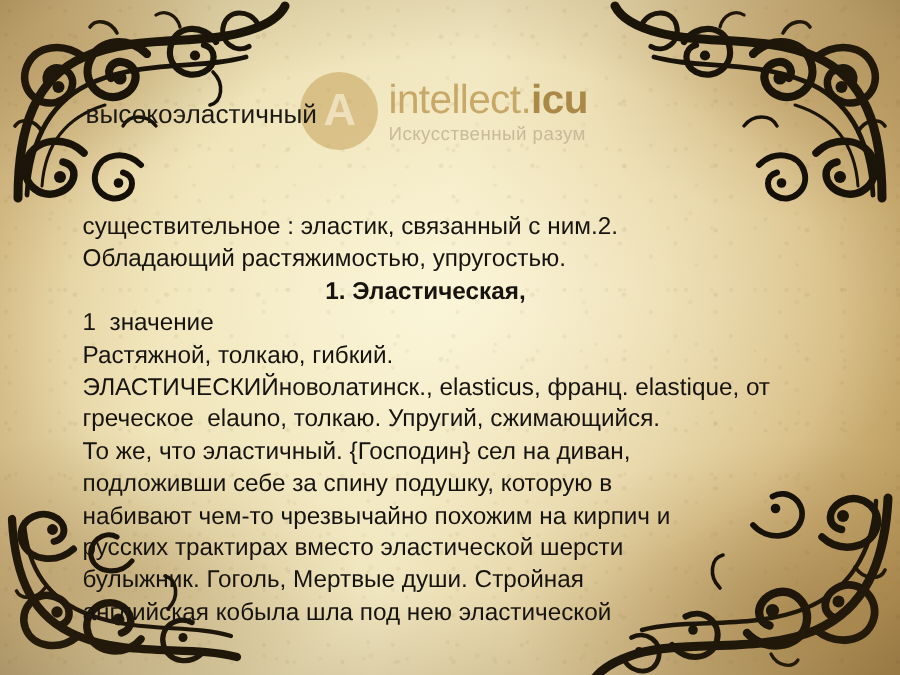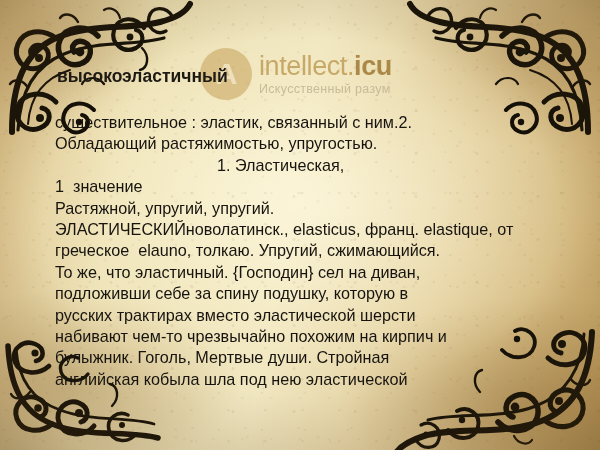--- a/index.html
+++ b/index.html
@@ -104,21 +104,20 @@
     left: 0; top: 0;
     width: 600px; height: 450px;
   }
   .title-word {
     position: absolute;
     left: 57px;
     top: 66px;
     font-size: 17.5px;
     color: #1d1a14;
     white-space: nowrap;
-    font-weight: bold;
   }
   .body {
     position: absolute;
     left: 55px;
     top: 112px;
     width: 500px;
     font-size: 16.2px;
     line-height: 21.4px;
     color: #17140f;
   }
@@ -243,29 +242,29 @@
       <div class="wm-title"><span>intellect.</span><b>icu</b></div>
       <div class="wm-sub">Искусственный  разум</div>
     </div>
   </div>
 
   <div class="vignette"></div>
 
   <div class="content">
     <div class="title-word">высокоэластичный</div>
     <div class="body">
-        <p style="white-space: pre;">существительное : эластик, связанный с ним.2.</p>
+        <p style="white-space: pre; margin-top: 29px;">существительное : эластик, связанный с ним.2.</p>
         <p style="white-space: pre;">Обладающий растяжимостью, упругостью.</p>
-        <p style="white-space: pre;">                                    1. Эластическая,</p>
+        <p style="white-space: pre; font-weight: bold;">                                    1. Эластическая,</p>
         <p style="white-space: pre;">1  значение</p>
-        <p style="white-space: pre;">Растяжной, упругий, упругий.</p>
+        <p style="white-space: pre;">Растяжной, толкаю, гибкий.</p>
         <p style="white-space: pre;">ЭЛАСТИЧЕСКИЙноволатинск., elasticus, франц. elastique, от</p>
         <p style="white-space: pre;">греческое  elauno, толкаю. Упругий, сжимающийся.</p>
         <p style="white-space: pre;">То же, что эластичный. {Господин} сел на диван,</p>
         <p style="white-space: pre;">подложивши себе за спину подушку, которую в</p>
+        <p style="white-space: pre;">набивают чем-то чрезвычайно похожим на кирпич и</p>
         <p style="white-space: pre;">русских трактирах вместо эластической шерсти</p>
-        <p style="white-space: pre;">набивают чем-то чрезвычайно похожим на кирпич и</p>
         <p style="white-space: pre;">булыжник. Гоголь, Мертвые души. Стройная</p>
         <p style="white-space: pre;">английская кобыла шла под нею эластической</p>
       </div>
   </div>
 
 </div>
 
 </body></html>

